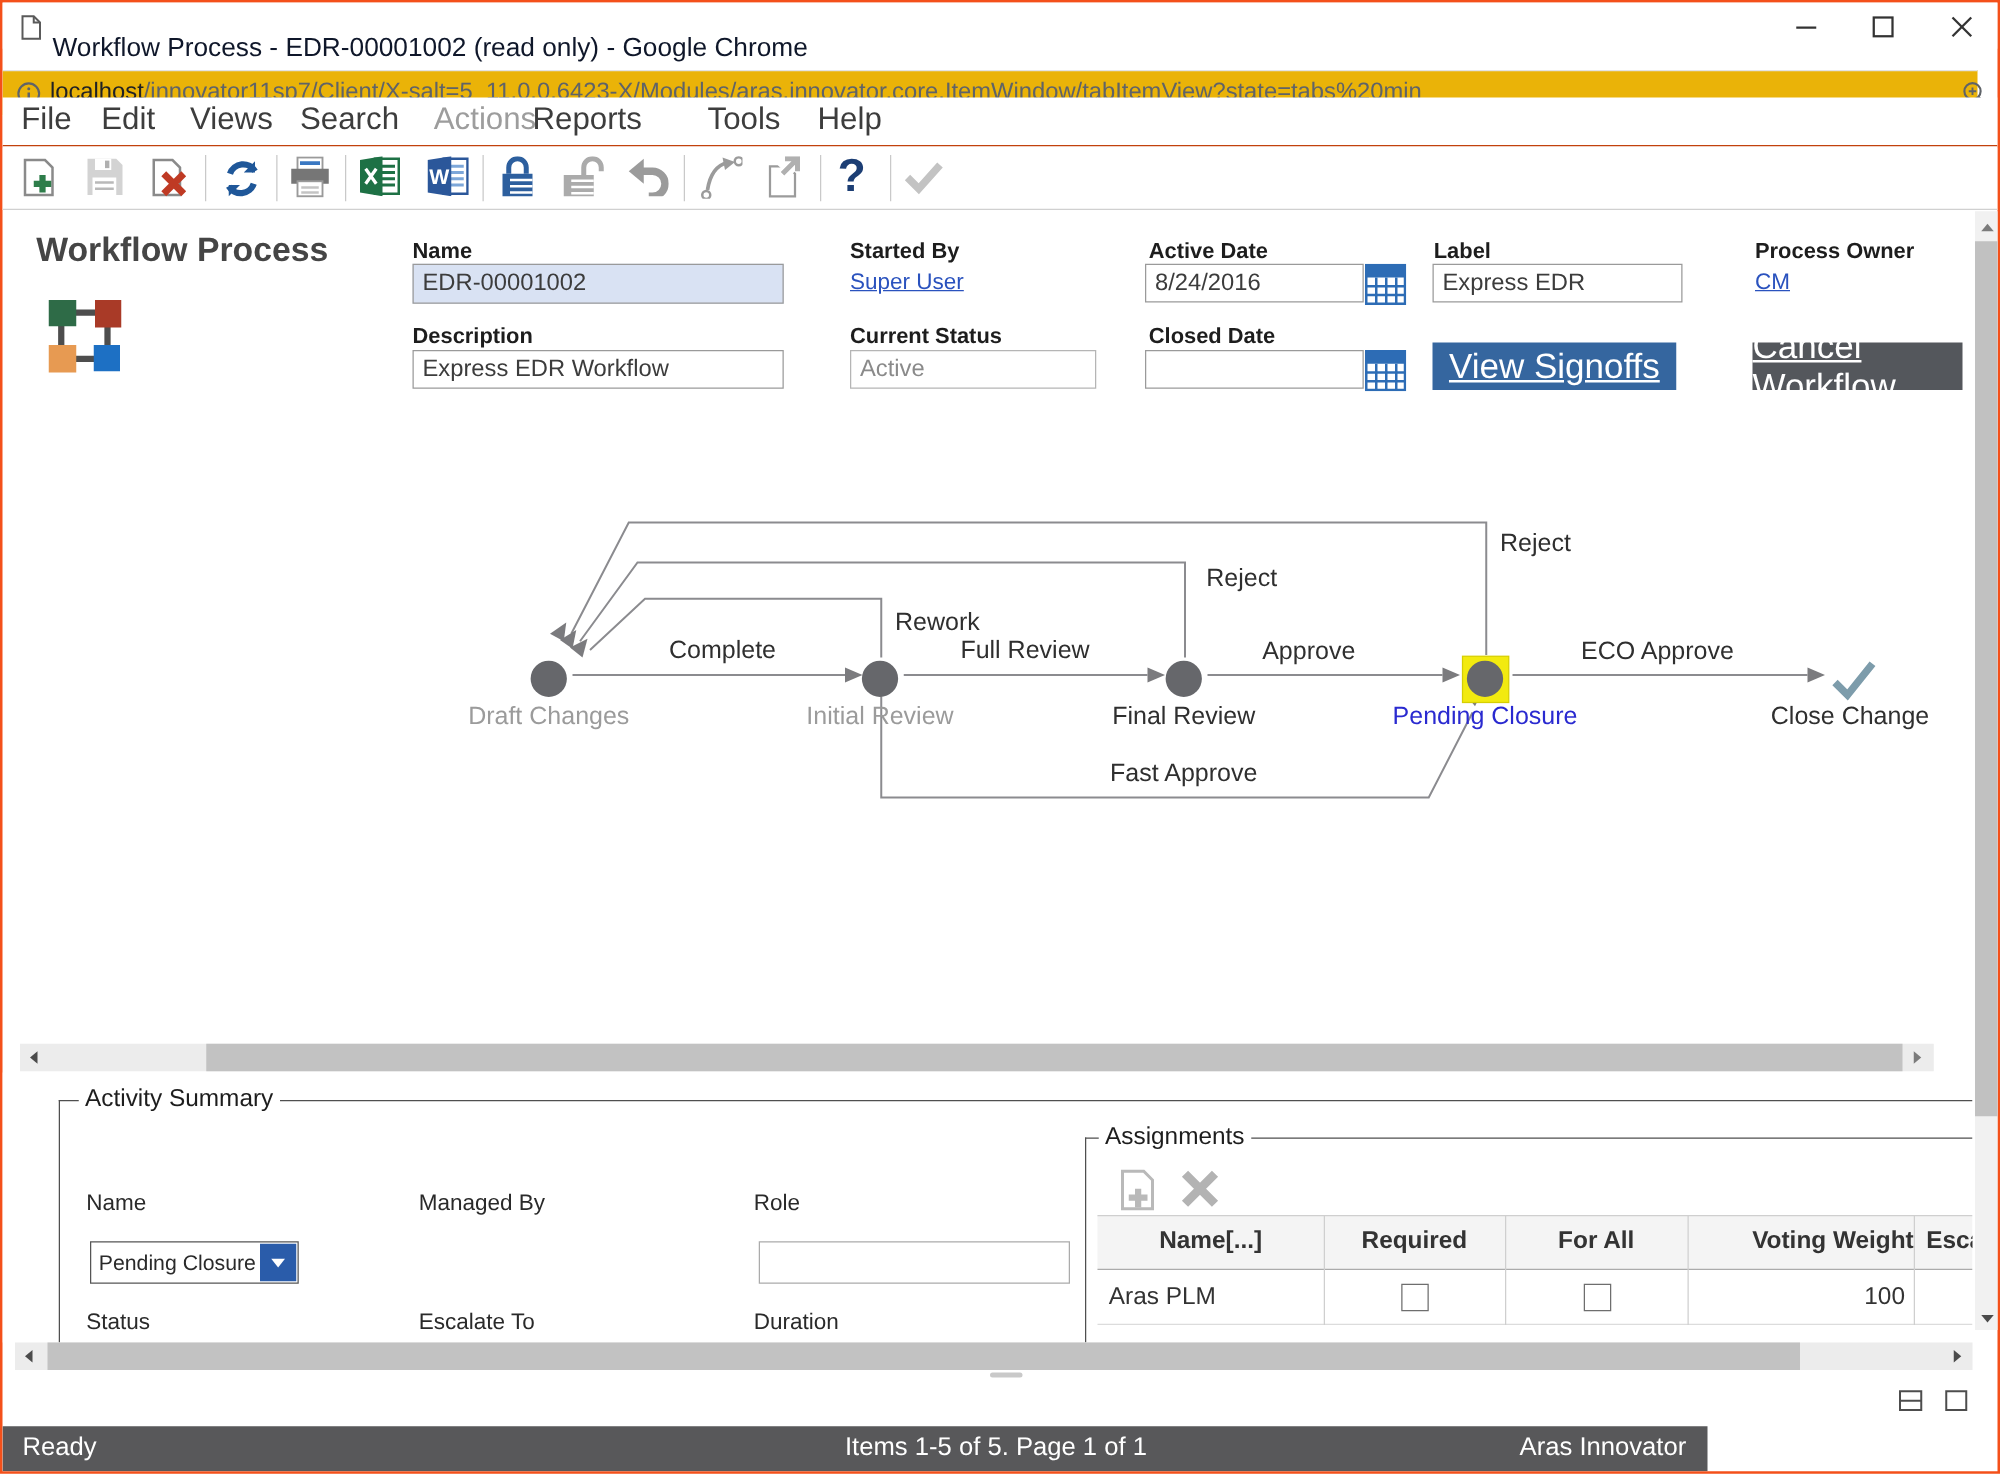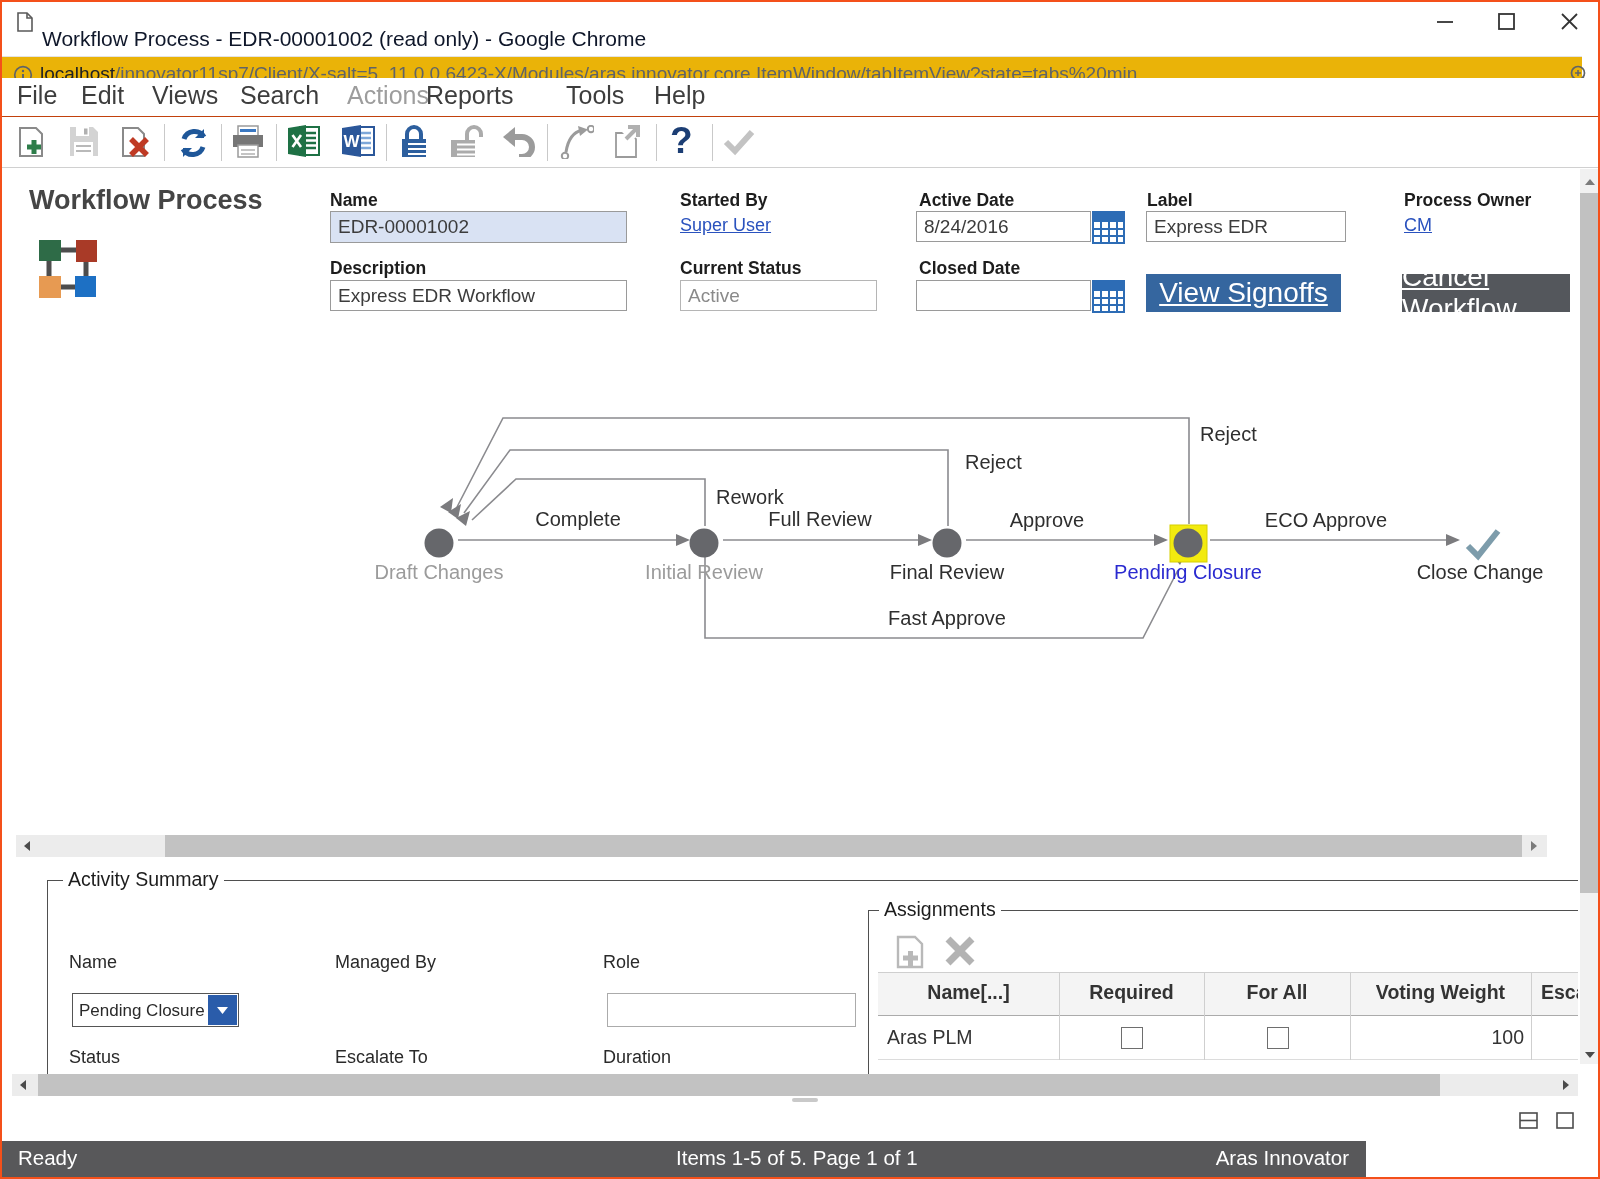--- a/index.html
+++ b/index.html
@@ -348,21 +348,21 @@
     <div class="abs" style="left:0;top:44px;width:700px;height:44px;background:#fff;border-bottom:1px solid #dcdcdc"></div>
 
     <div class="abs" style="left:181px;top:0;width:1px;height:88px;background:#cfcfcf"></div>
     <div class="abs" style="left:326px;top:0;width:1px;height:88px;background:#cfcfcf"></div>
     <div class="abs" style="left:472px;top:0;width:1px;height:88px;background:#cfcfcf"></div>
     <div class="abs" style="left:653px;top:0;width:1px;height:88px;background:#cfcfcf"></div>
 
     <div class="abs" style="left:0;top:9px;width:181px;text-align:center;font-weight:bold">Name[...]</div>
     <div class="abs" style="left:181px;top:9px;width:145px;text-align:center;font-weight:bold">Required</div>
     <div class="abs" style="left:326px;top:9px;width:146px;text-align:center;font-weight:bold">For All</div>
-    <div class="abs" style="left:472px;top:9px;width:181px;text-align:center;font-weight:bold">Voting Weight</div>
+    <div class="abs" style="left:472px;top:9px;width:181px;text-align:right;font-weight:bold">Voting Weight</div>
     <div class="abs" style="left:663px;top:9px;font-weight:bold">Esca</div>
 
     <div class="abs" style="left:9px;top:54px">Aras PLM</div>
     <div class="abs" style="left:243px;top:55px;width:22px;height:22px;border:1.5px solid #6e6e6e;background:#fff"></div>
     <div class="abs" style="left:389px;top:55px;width:22px;height:22px;border:1.5px solid #6e6e6e;background:#fff"></div>
     <div class="abs" style="left:472px;top:54px;width:174px;text-align:right">100</div>
   </div>
 </div>
 
 <div class="abs" id="hscroll2" style="left:10px;top:1072px;width:1566px;height:22px;background:#ececec">

